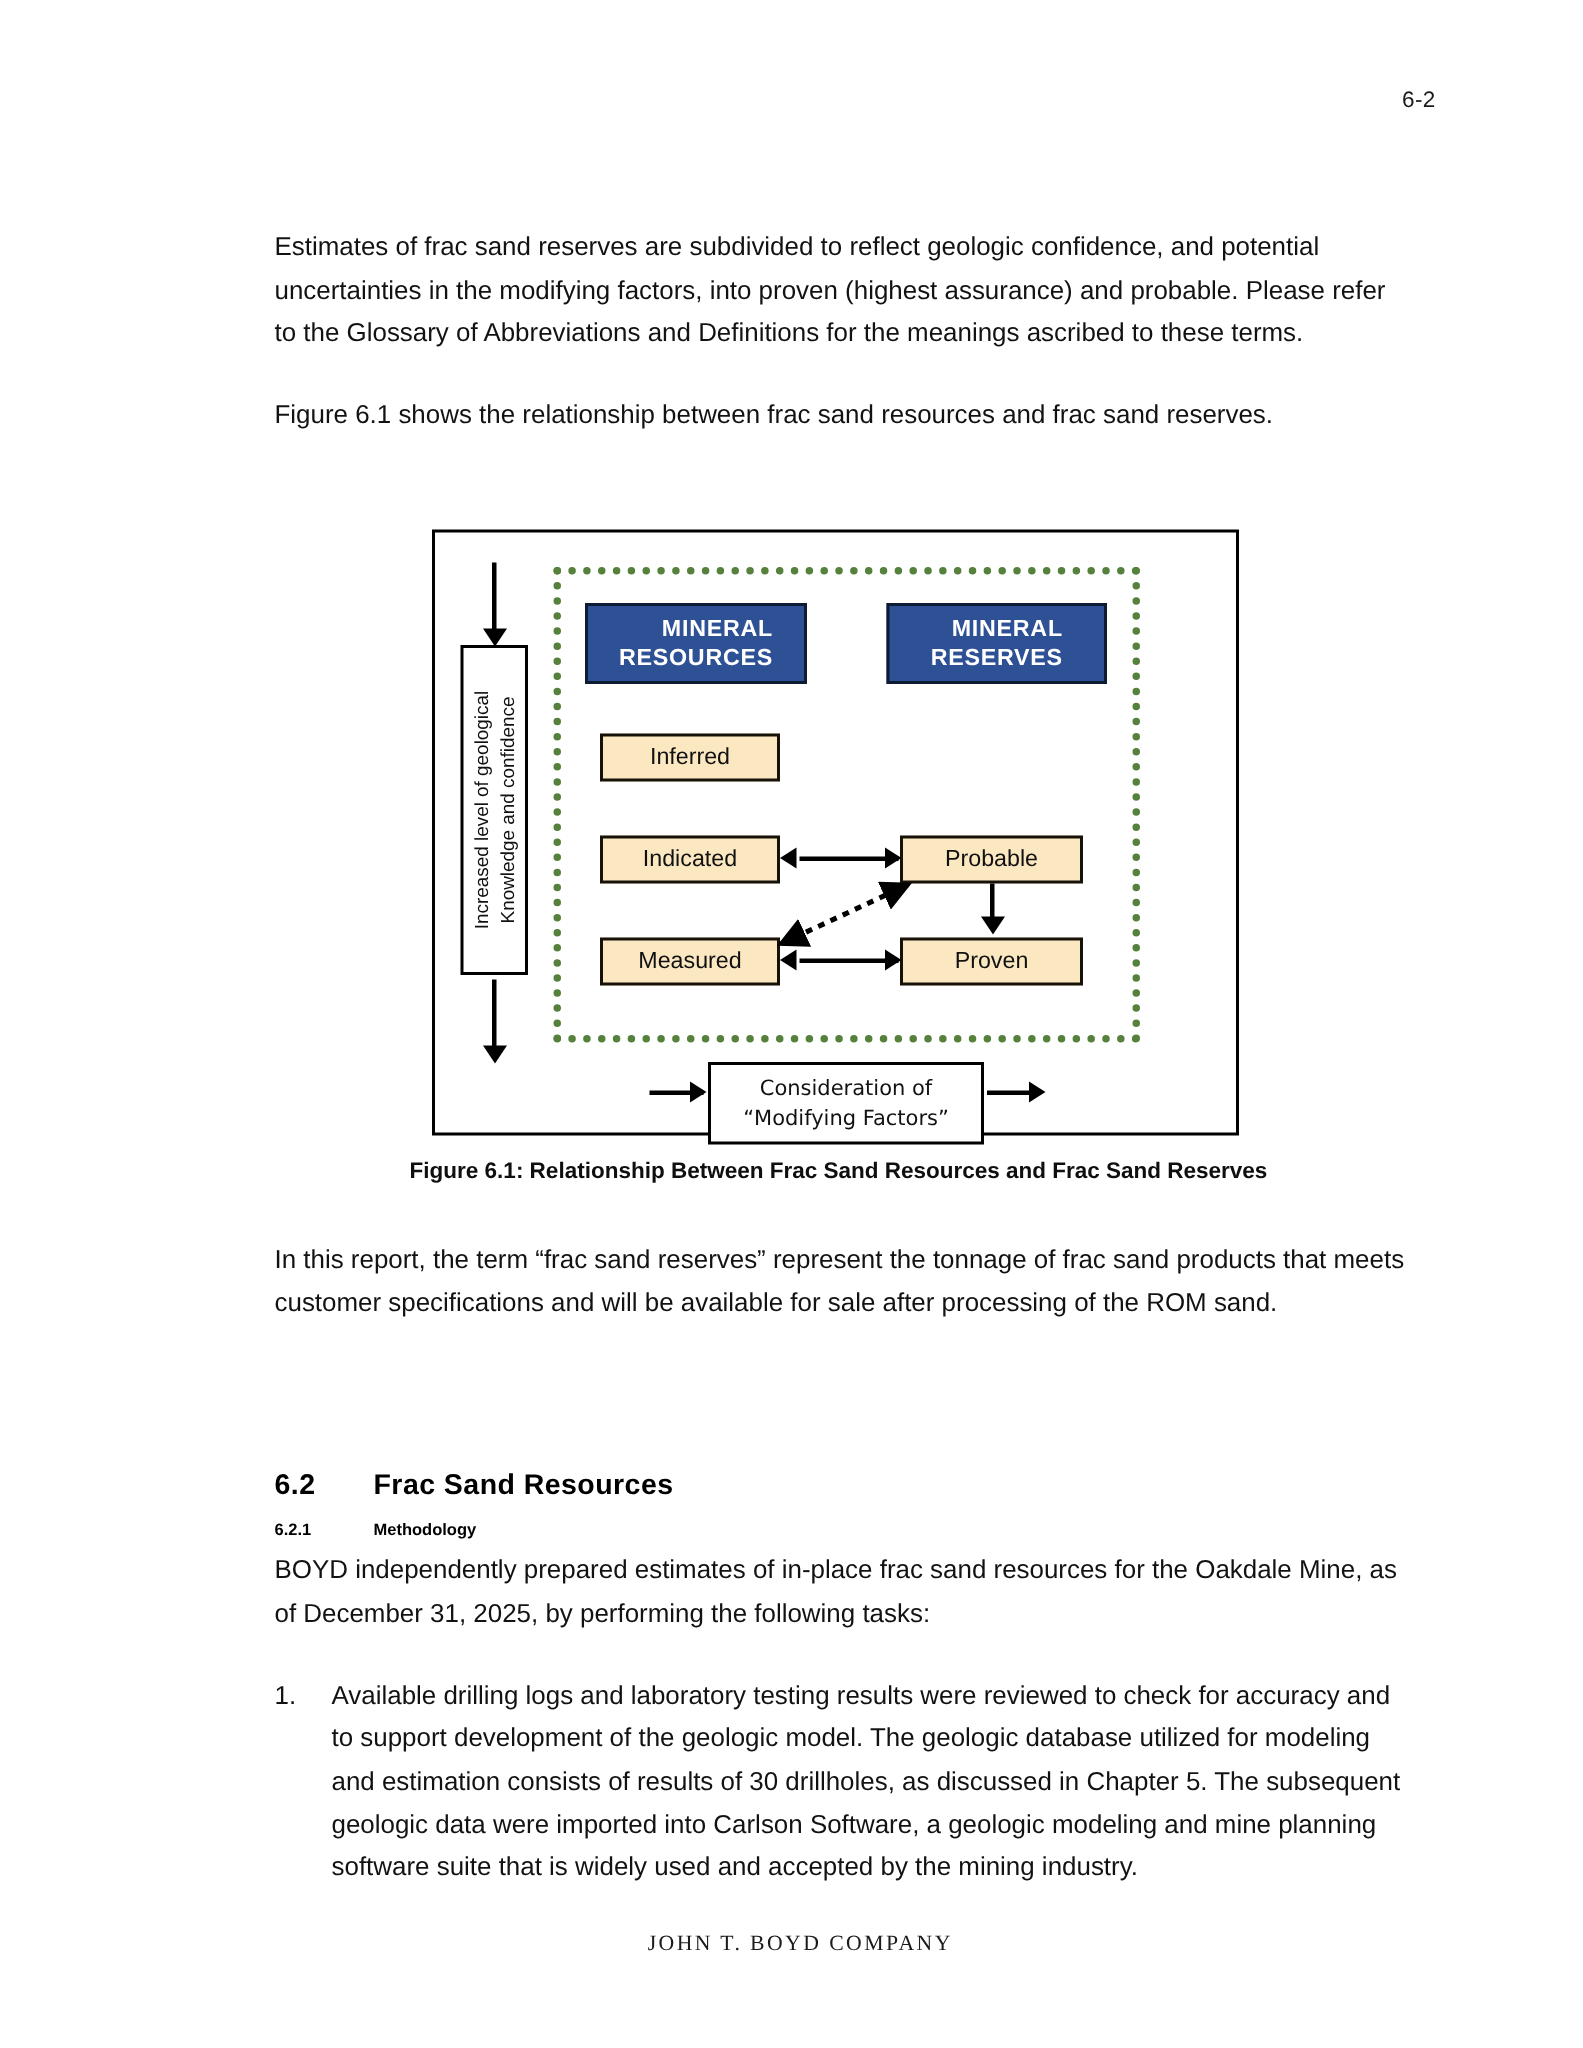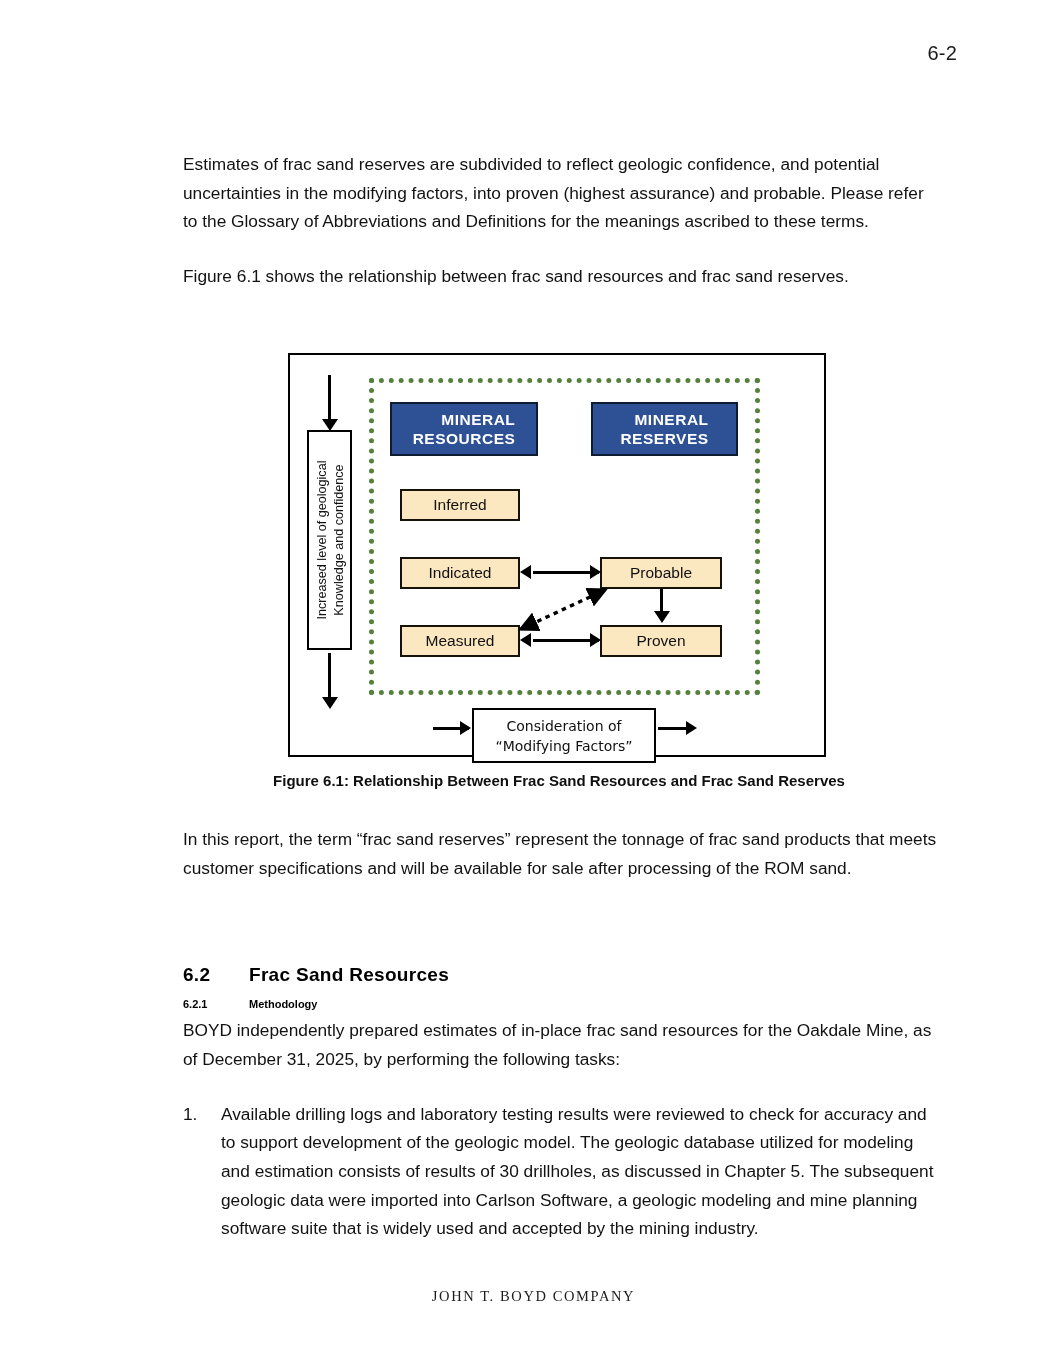--- a/index.html
+++ b/index.html
@@ -19,23 +19,23 @@
 
   .page {
     position: absolute;
     inset: 0;
     background: #ffffff;
   }
 
   
   .page-number {
     position: absolute;
-    top: 42px;
+    top: 58px;
     right: 98px;
-    font-size: 20px;
+    font-size: 15px;
     letter-spacing: 0.2px;
     color: #1a1a1a;
   }
 
   
   .content {
     position: absolute;
     left: 183px;
     top: 150px;
     width: 752px;
@@ -221,21 +221,21 @@
     top: 825px;
     width: 755px;
   }
   .h2 {
     margin: 0;
     font-size: 19px;
     font-weight: bold;
     color: #000000;
     letter-spacing: 0.3px;
   }
-  .h2 .num { display: inline-block; width: 66px; }
+  .h2 .num { display: inline-block; width: 66px; margin-top: 16px; }
   .h3 {
     margin: 12px 0 6px 0;
     font-size: 11px;
     font-weight: bold;
     color: #000000;
   }
   .h3 .num { display: inline-block; width: 66px; }
   .section-gap { height: 56px; }
 
   ol.numlist {

